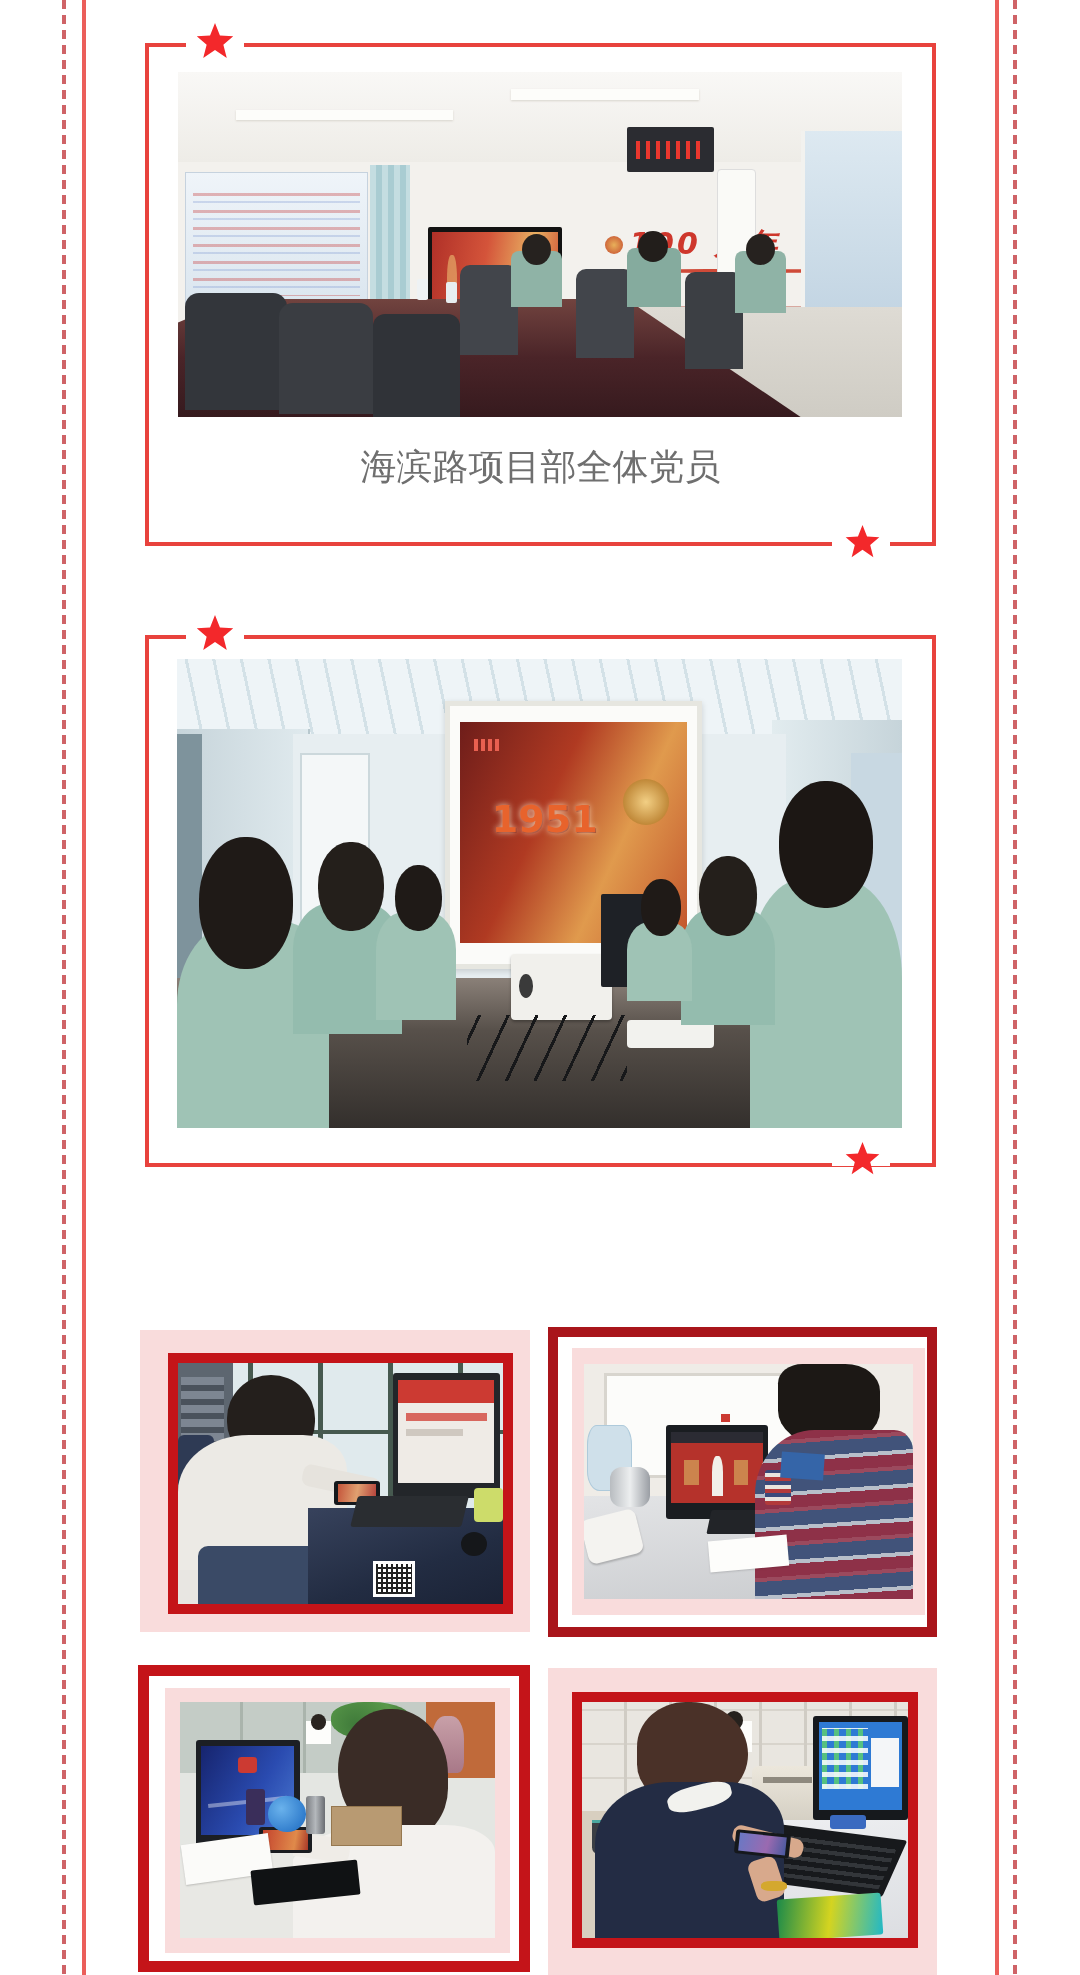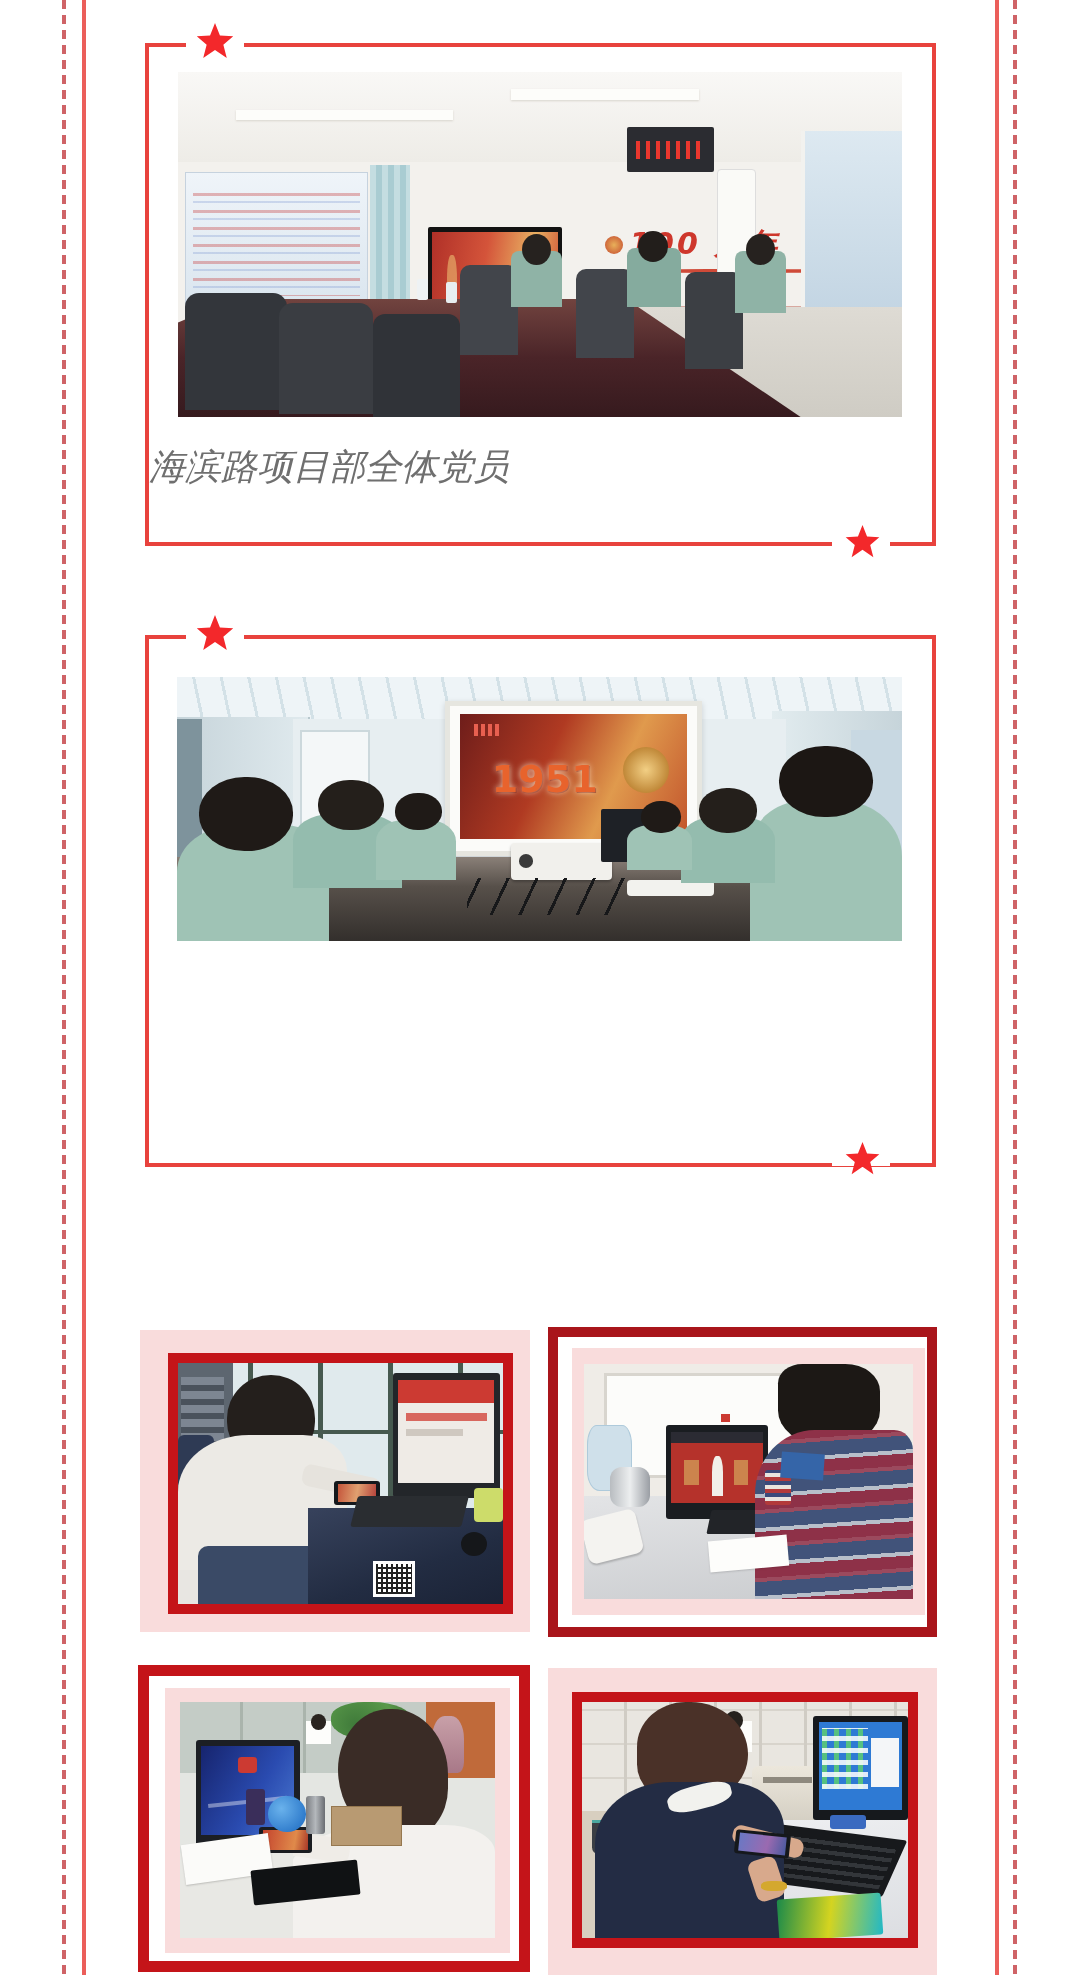--- a/index.html
+++ b/index.html
@@ -6,21 +6,21 @@
   body{font-family:"DejaVu Sans","Liberation Sans",sans-serif;}
   .canvas{position:relative;width:1080px;height:1975px;margin:0 auto;background:#fff;overflow:hidden;}
   .abs{position:absolute;}
   .rail-dash{width:4px;height:100%;top:0;
     background:repeating-linear-gradient(180deg,var(--rail_dashed) 0 9px,transparent 9px 15px);}
   .rail-solid{width:4px;height:100%;top:0;background:var(--accent_red);opacity:.85;}
   .fbox{border:4px solid var(--accent_red);background:#fff;}
   .star{background:var(--star_red);
     clip-path:polygon(50% 0%,63% 33%,98% 35%,72% 57%,81% 92%,50% 71%,19% 92%,28% 57%,2% 35%,37% 33%);}
   .mask{background:#fff;}
-  .caption{color:var(--caption_gray);font-size:36px;line-height:44px;text-align:left;font-style:italic;}
+  .caption{color:var(--caption_gray);font-size:36px;line-height:44px;text-align:center;}
   .photo{overflow:hidden;background:#e8e6e2;}
   .pinkcard{background:var(--mat_pink);}
   .frame-bright{border:10px solid var(--frame_bright_red);}
   .frame-dark{border:10px solid var(--frame_dark_red);background:#fff;}
   .hex{clip-path:polygon(25% 4%,75% 4%,100% 50%,75% 96%,25% 96%,0% 50%);}
 </style>
 </head>
 <body>
 
 <div class="canvas">
@@ -91,21 +91,21 @@
     <div class="abs caption" style="left:0;top:398px;width:100%">海滨路项目部全体党员</div>
   </div>
 
   <div class="abs mask" style="left:186px;top:36px;width:58px;height:14px"></div>
   <div class="abs star" style="left:196px;top:23px;width:38px;height:38px"></div>
   <div class="abs mask" style="left:832px;top:535px;width:58px;height:14px"></div>
   <div class="abs star" style="left:845px;top:525px;width:35px;height:35px"></div>
 
   <div class="abs fbox" style="left:145px;top:635px;width:783px;height:524px">
 
-    <div class="abs photo" style="left:28px;top:38px;width:725px;height:264px">
+    <div class="abs photo" style="left:28px;top:20px;width:725px;height:469px">
       <div class="abs" style="left:0;top:0;width:100%;height:17%;background:repeating-linear-gradient(78deg,#eef4f7 0 24px,#d3e1e7 24px 27px)"></div>
       <div class="abs" style="left:0;top:15%;width:18%;height:68%;background:linear-gradient(90deg,#c6d4da,#e0eaee);border-right:2px solid #b8c8ce"></div>
       <div class="abs" style="left:82%;top:13%;width:18%;height:70%;background:linear-gradient(270deg,#c6d4da,#e2ecef)"></div>
       <div class="abs" style="left:16%;top:16%;width:68%;height:58%;background:#e7eef1"></div>
       <div class="abs" style="left:0;top:16%;width:3.5%;height:62%;background:#7e939c"></div>
       <div class="abs" style="left:17%;top:20%;width:9%;height:52%;background:#f4f7f8;border:2px solid #ccd8dc"></div>
       <div class="abs" style="left:93%;top:20%;width:7%;height:48%;background:#c8d8e2"></div>
 
       <div class="abs" style="left:37%;top:9%;width:34%;height:55%;background:#fbfbf9;border:5px solid #e6e6e0;box-shadow:0 2px 6px rgba(0,0,0,.15)">
         <div class="abs" style="left:4%;top:6%;width:92%;height:86%;background:linear-gradient(115deg,#6e1d1a 0%,#b03a22 38%,#e09a4d 66%,#c2542c 100%)">

